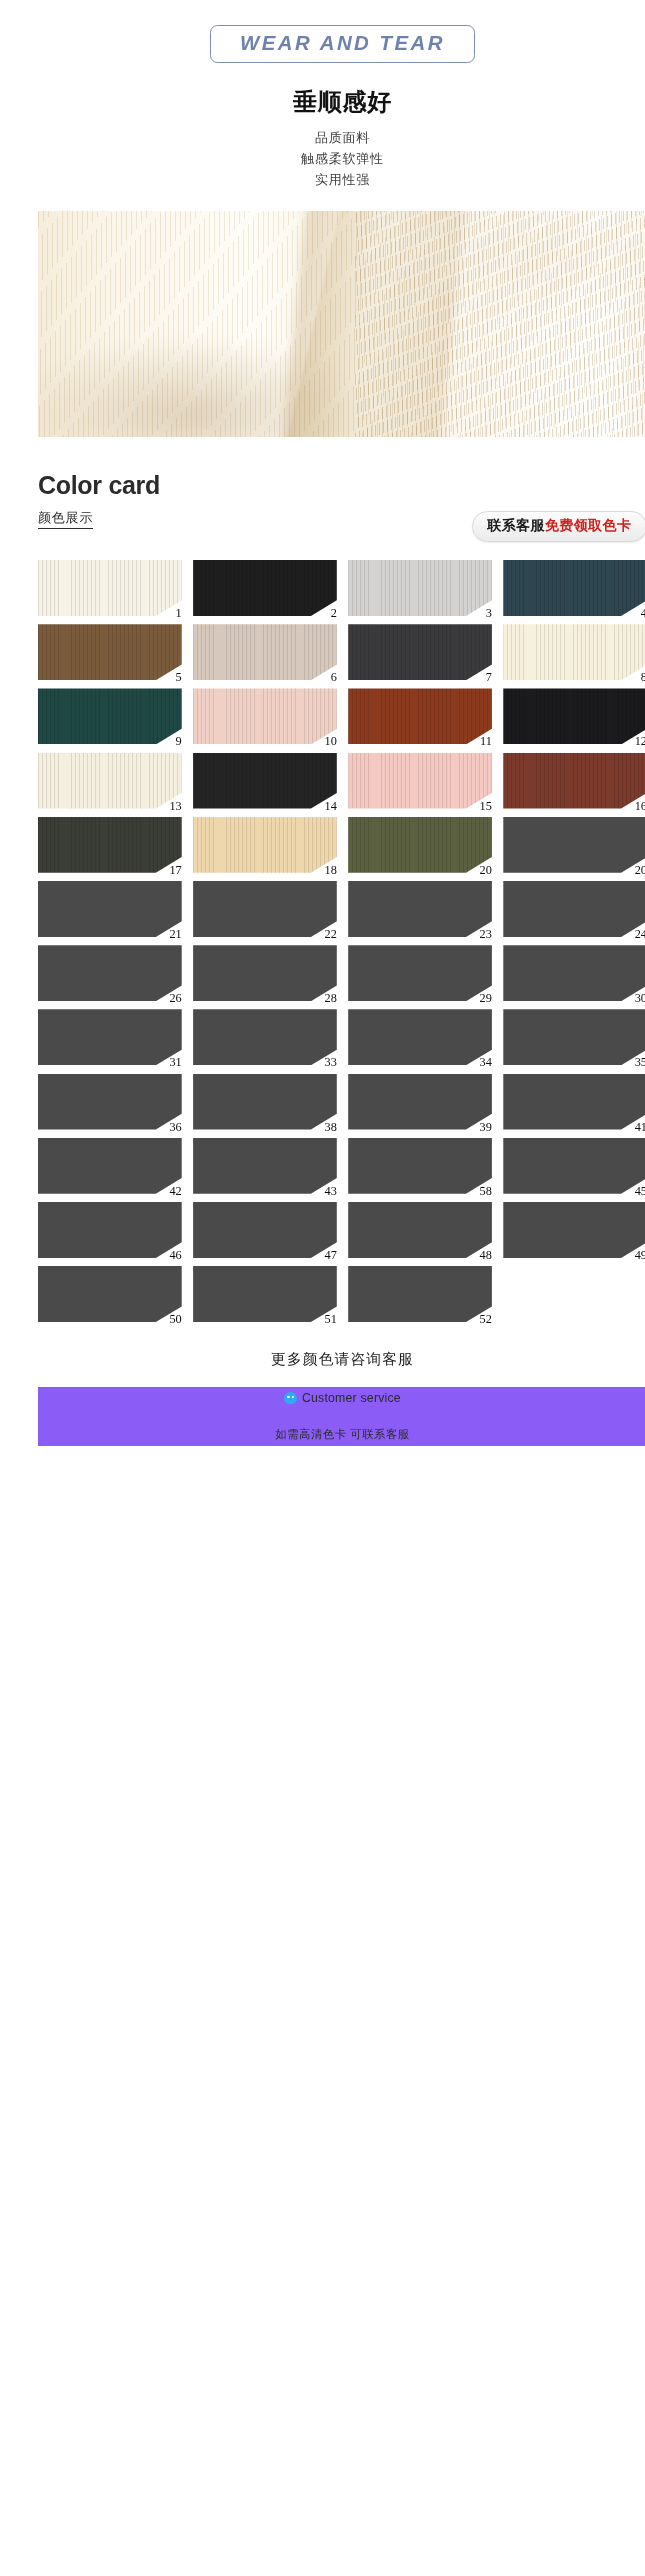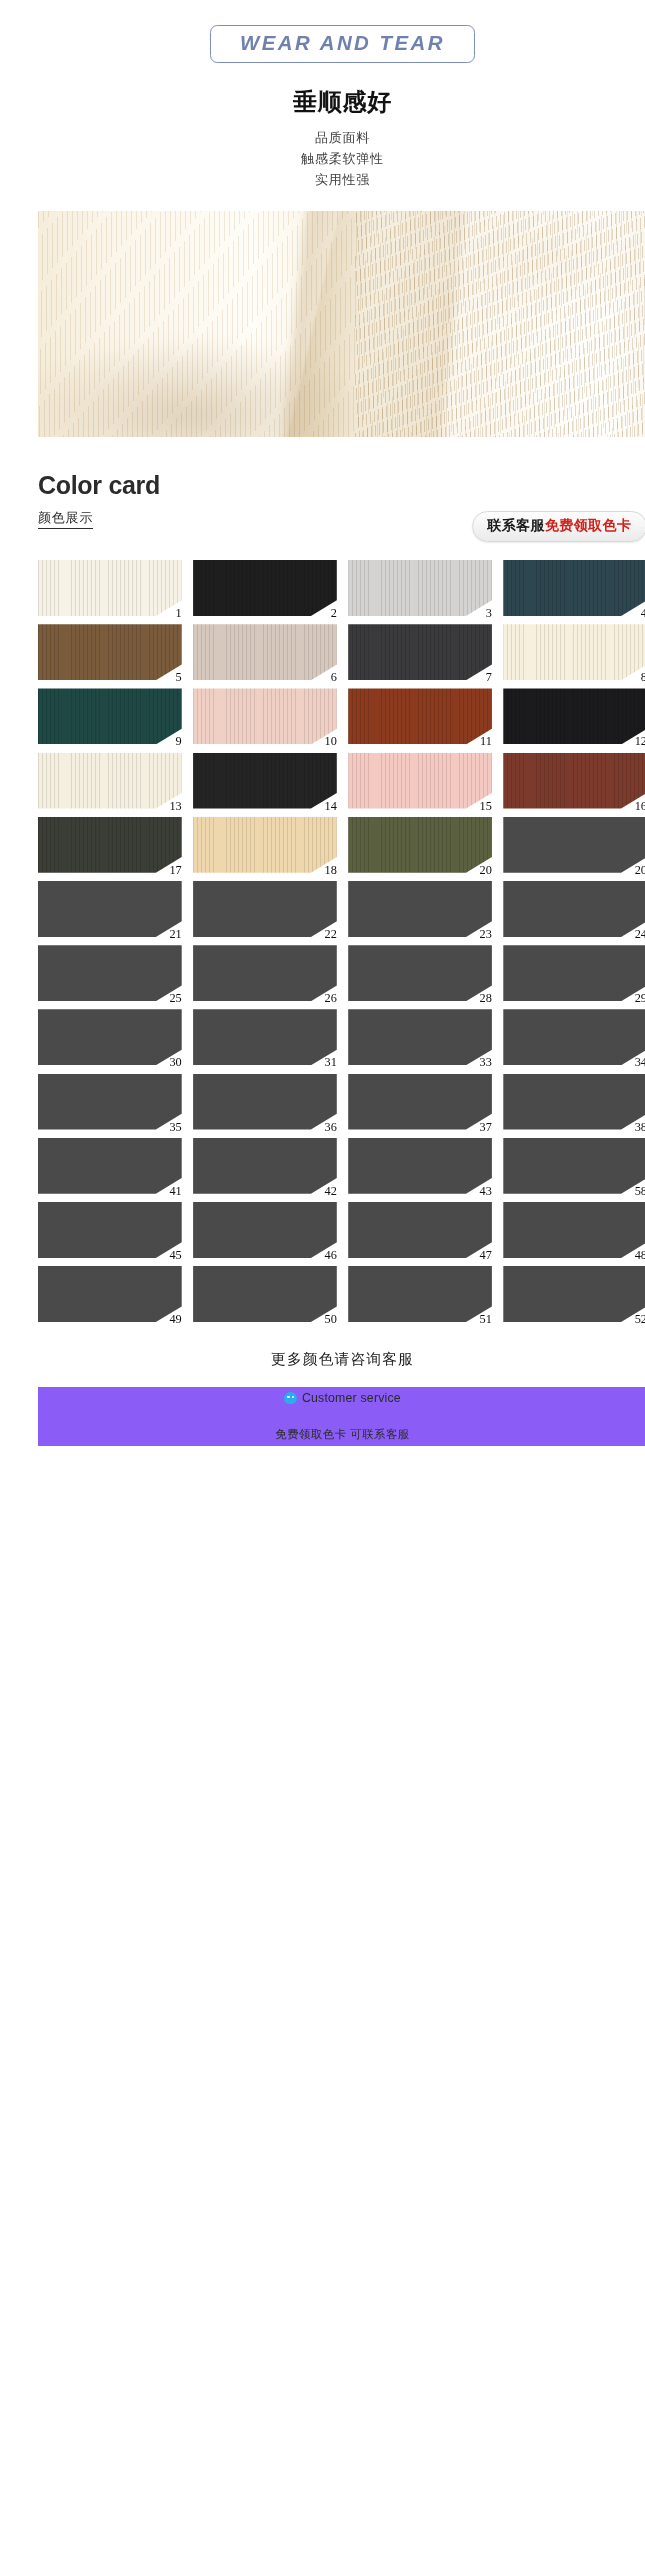--- a/index.html
+++ b/index.html
@@ -397,26 +397,20 @@
         <div class="sw">
           <div class="chip plain" style="background: rgb(74, 74, 74);">
             <div class="tex"></div>
           </div>
           <div class="num">24</div>
         </div>
         <div class="sw">
           <div class="chip plain" style="background: rgb(74, 74, 74);">
             <div class="tex"></div>
           </div>
-          <div class="num">25</div>
-        </div>
-        <div class="sw">
-          <div class="chip plain" style="background: rgb(74, 74, 74);">
-            <div class="tex"></div>
-          </div>
           <div class="num">26</div>
         </div>
         <div class="sw">
           <div class="chip plain" style="background: rgb(74, 74, 74);">
             <div class="tex"></div>
           </div>
           <div class="num">28</div>
         </div>
         <div class="sw">
           <div class="chip plain" style="background: rgb(74, 74, 74);">
@@ -457,27 +451,27 @@
         <div class="sw">
           <div class="chip plain" style="background: rgb(74, 74, 74);">
             <div class="tex"></div>
           </div>
           <div class="num">36</div>
         </div>
         <div class="sw">
           <div class="chip plain" style="background: rgb(74, 74, 74);">
             <div class="tex"></div>
           </div>
-          <div class="num">37</div>
-        </div>
-        <div class="sw">
-          <div class="chip plain" style="background: rgb(74, 74, 74);">
-            <div class="tex"></div>
-          </div>
           <div class="num">38</div>
+        </div>
+        <div class="sw">
+          <div class="chip plain" style="background: rgb(74, 74, 74);">
+            <div class="tex"></div>
+          </div>
+          <div class="num">39</div>
         </div>
         <div class="sw">
           <div class="chip plain" style="background: rgb(74, 74, 74);">
             <div class="tex"></div>
           </div>
           <div class="num">41</div>
         </div>
         <div class="sw">
           <div class="chip plain" style="background: rgb(74, 74, 74);">
             <div class="tex"></div>
@@ -547,18 +541,18 @@
       </div>
   </div>
 
   <div class="more">更多颜色请咨询客服</div>
 
   <div class="footer">
     <div class="f-row">
       <span class="f-icon"></span>
       <span class="f-en">Customer service</span>
     </div>
-    <div class="f-cn">免费领取色卡 可联系客服</div>
+    <div class="f-cn">如需高清色卡 可联系客服</div>
   </div>
 
   <div class="tail"></div>
 </div>
 
 
 </body></html>

